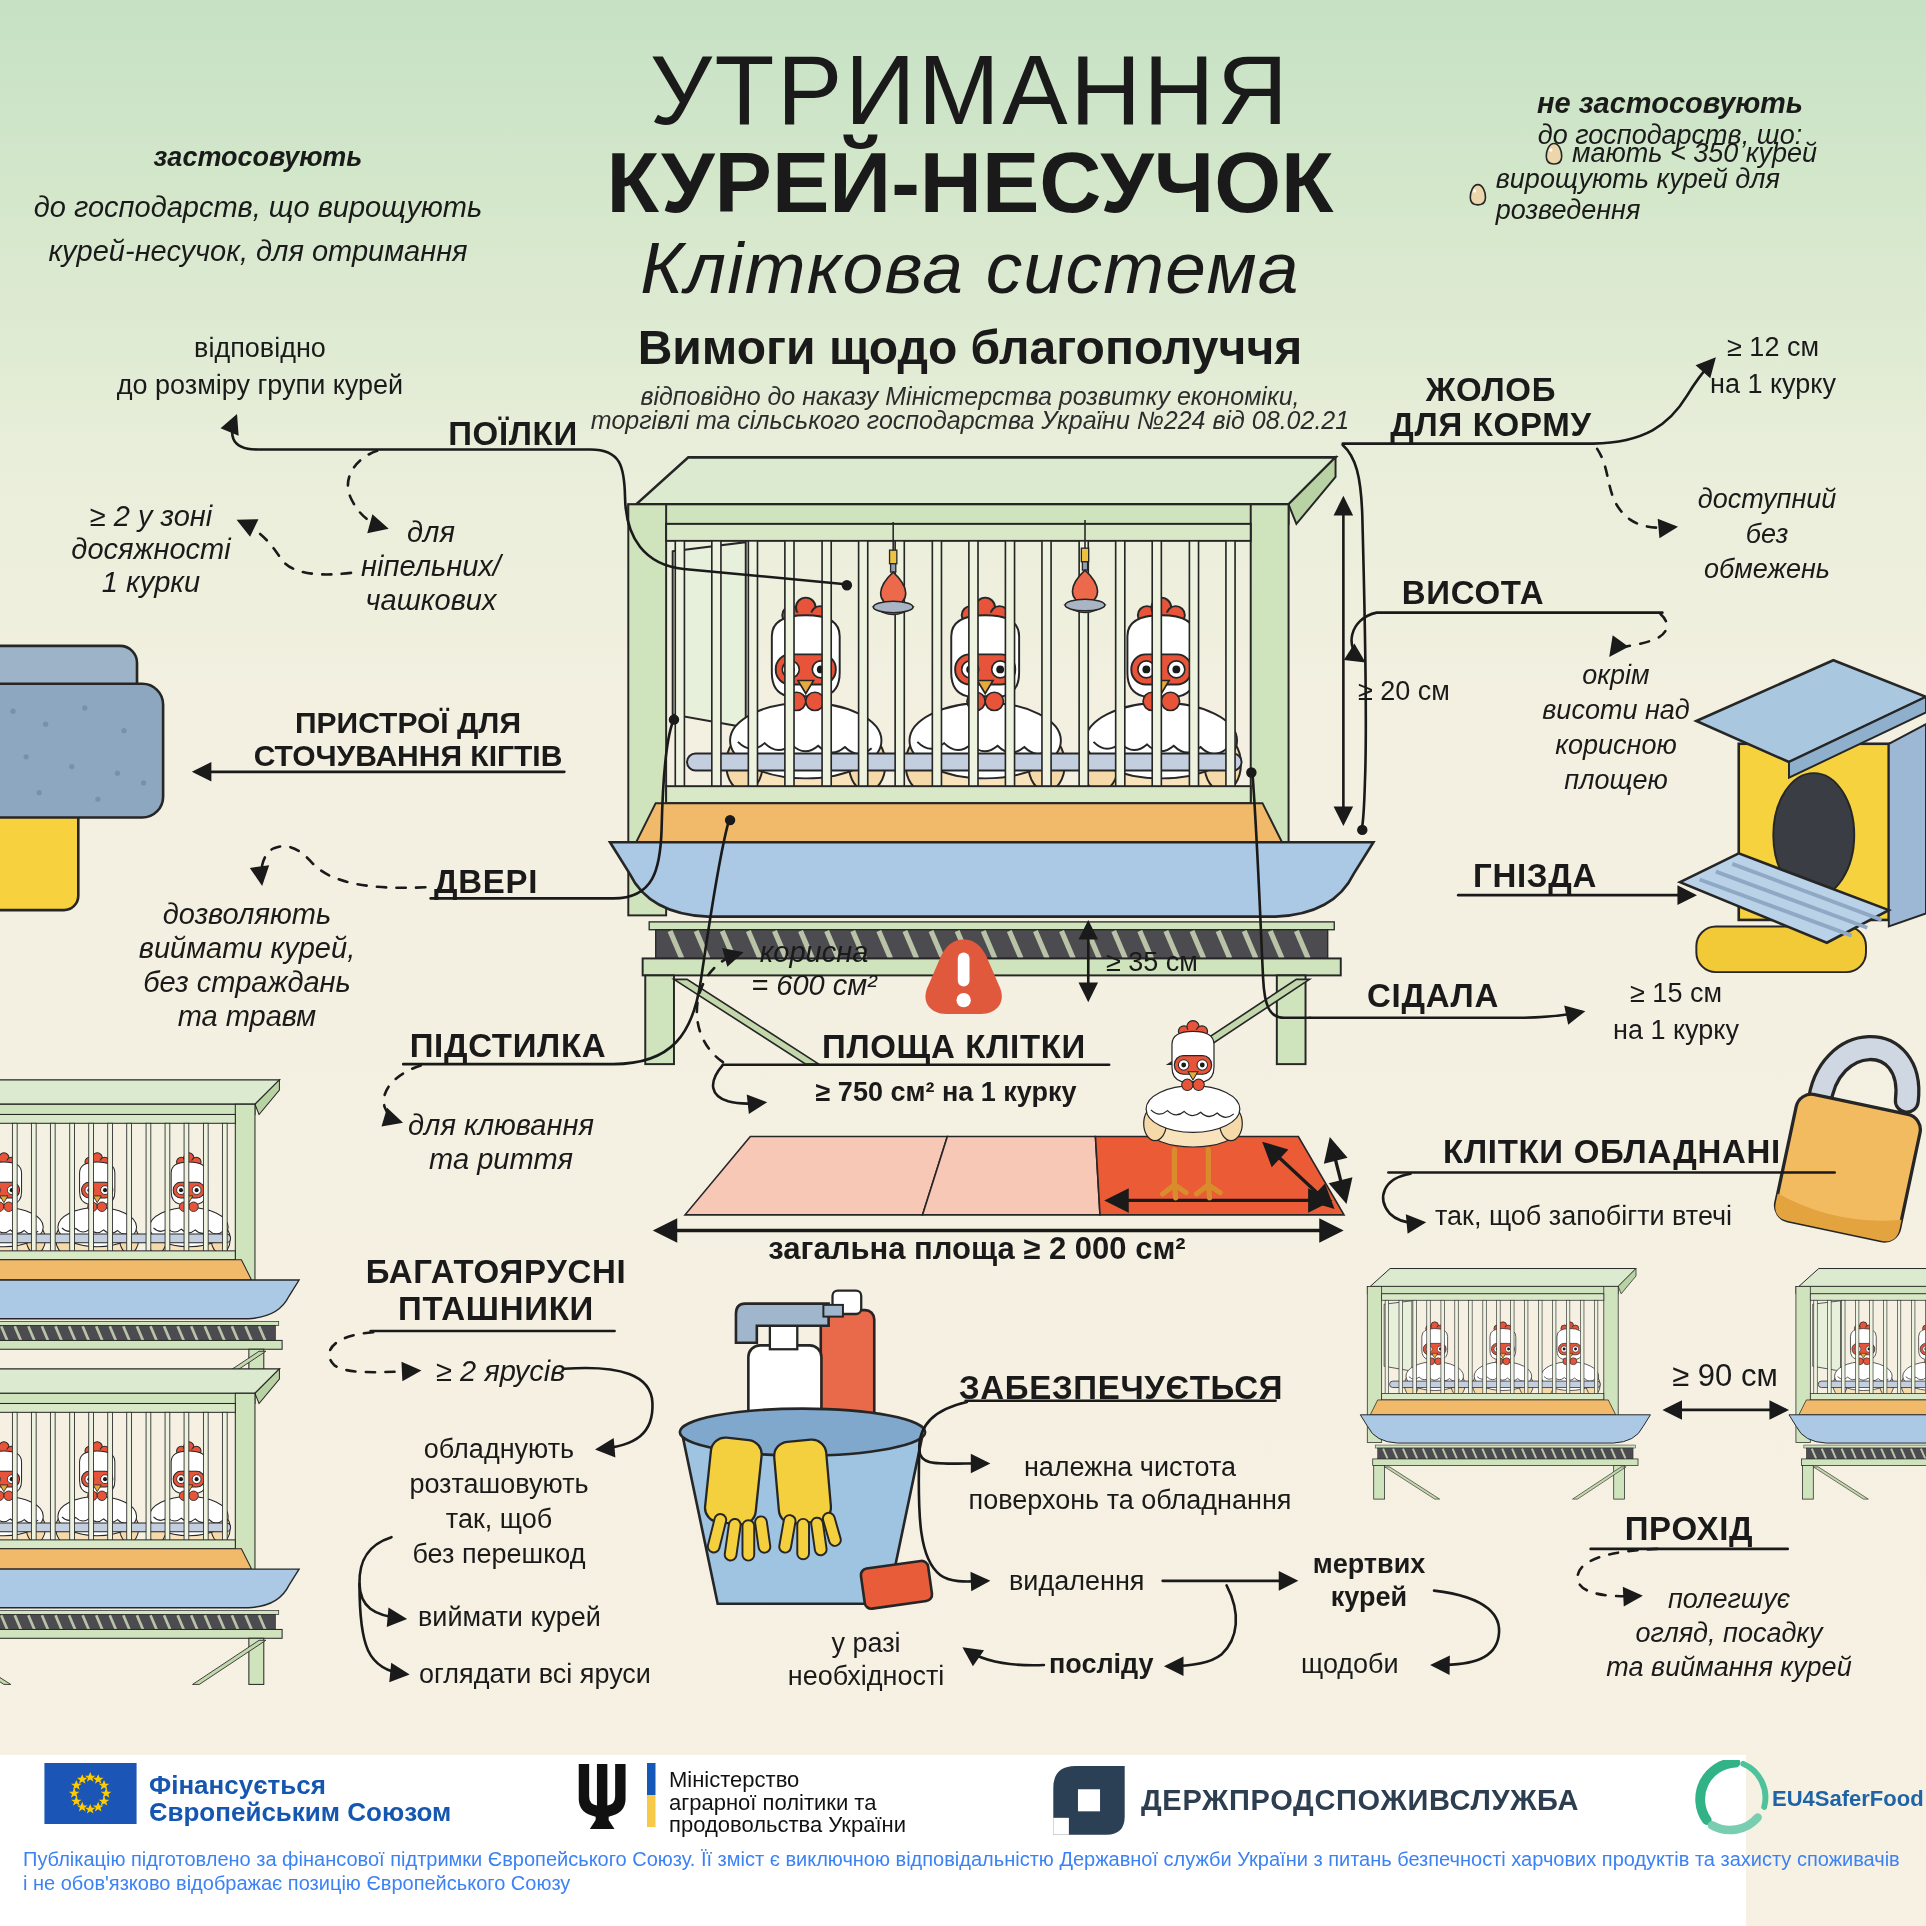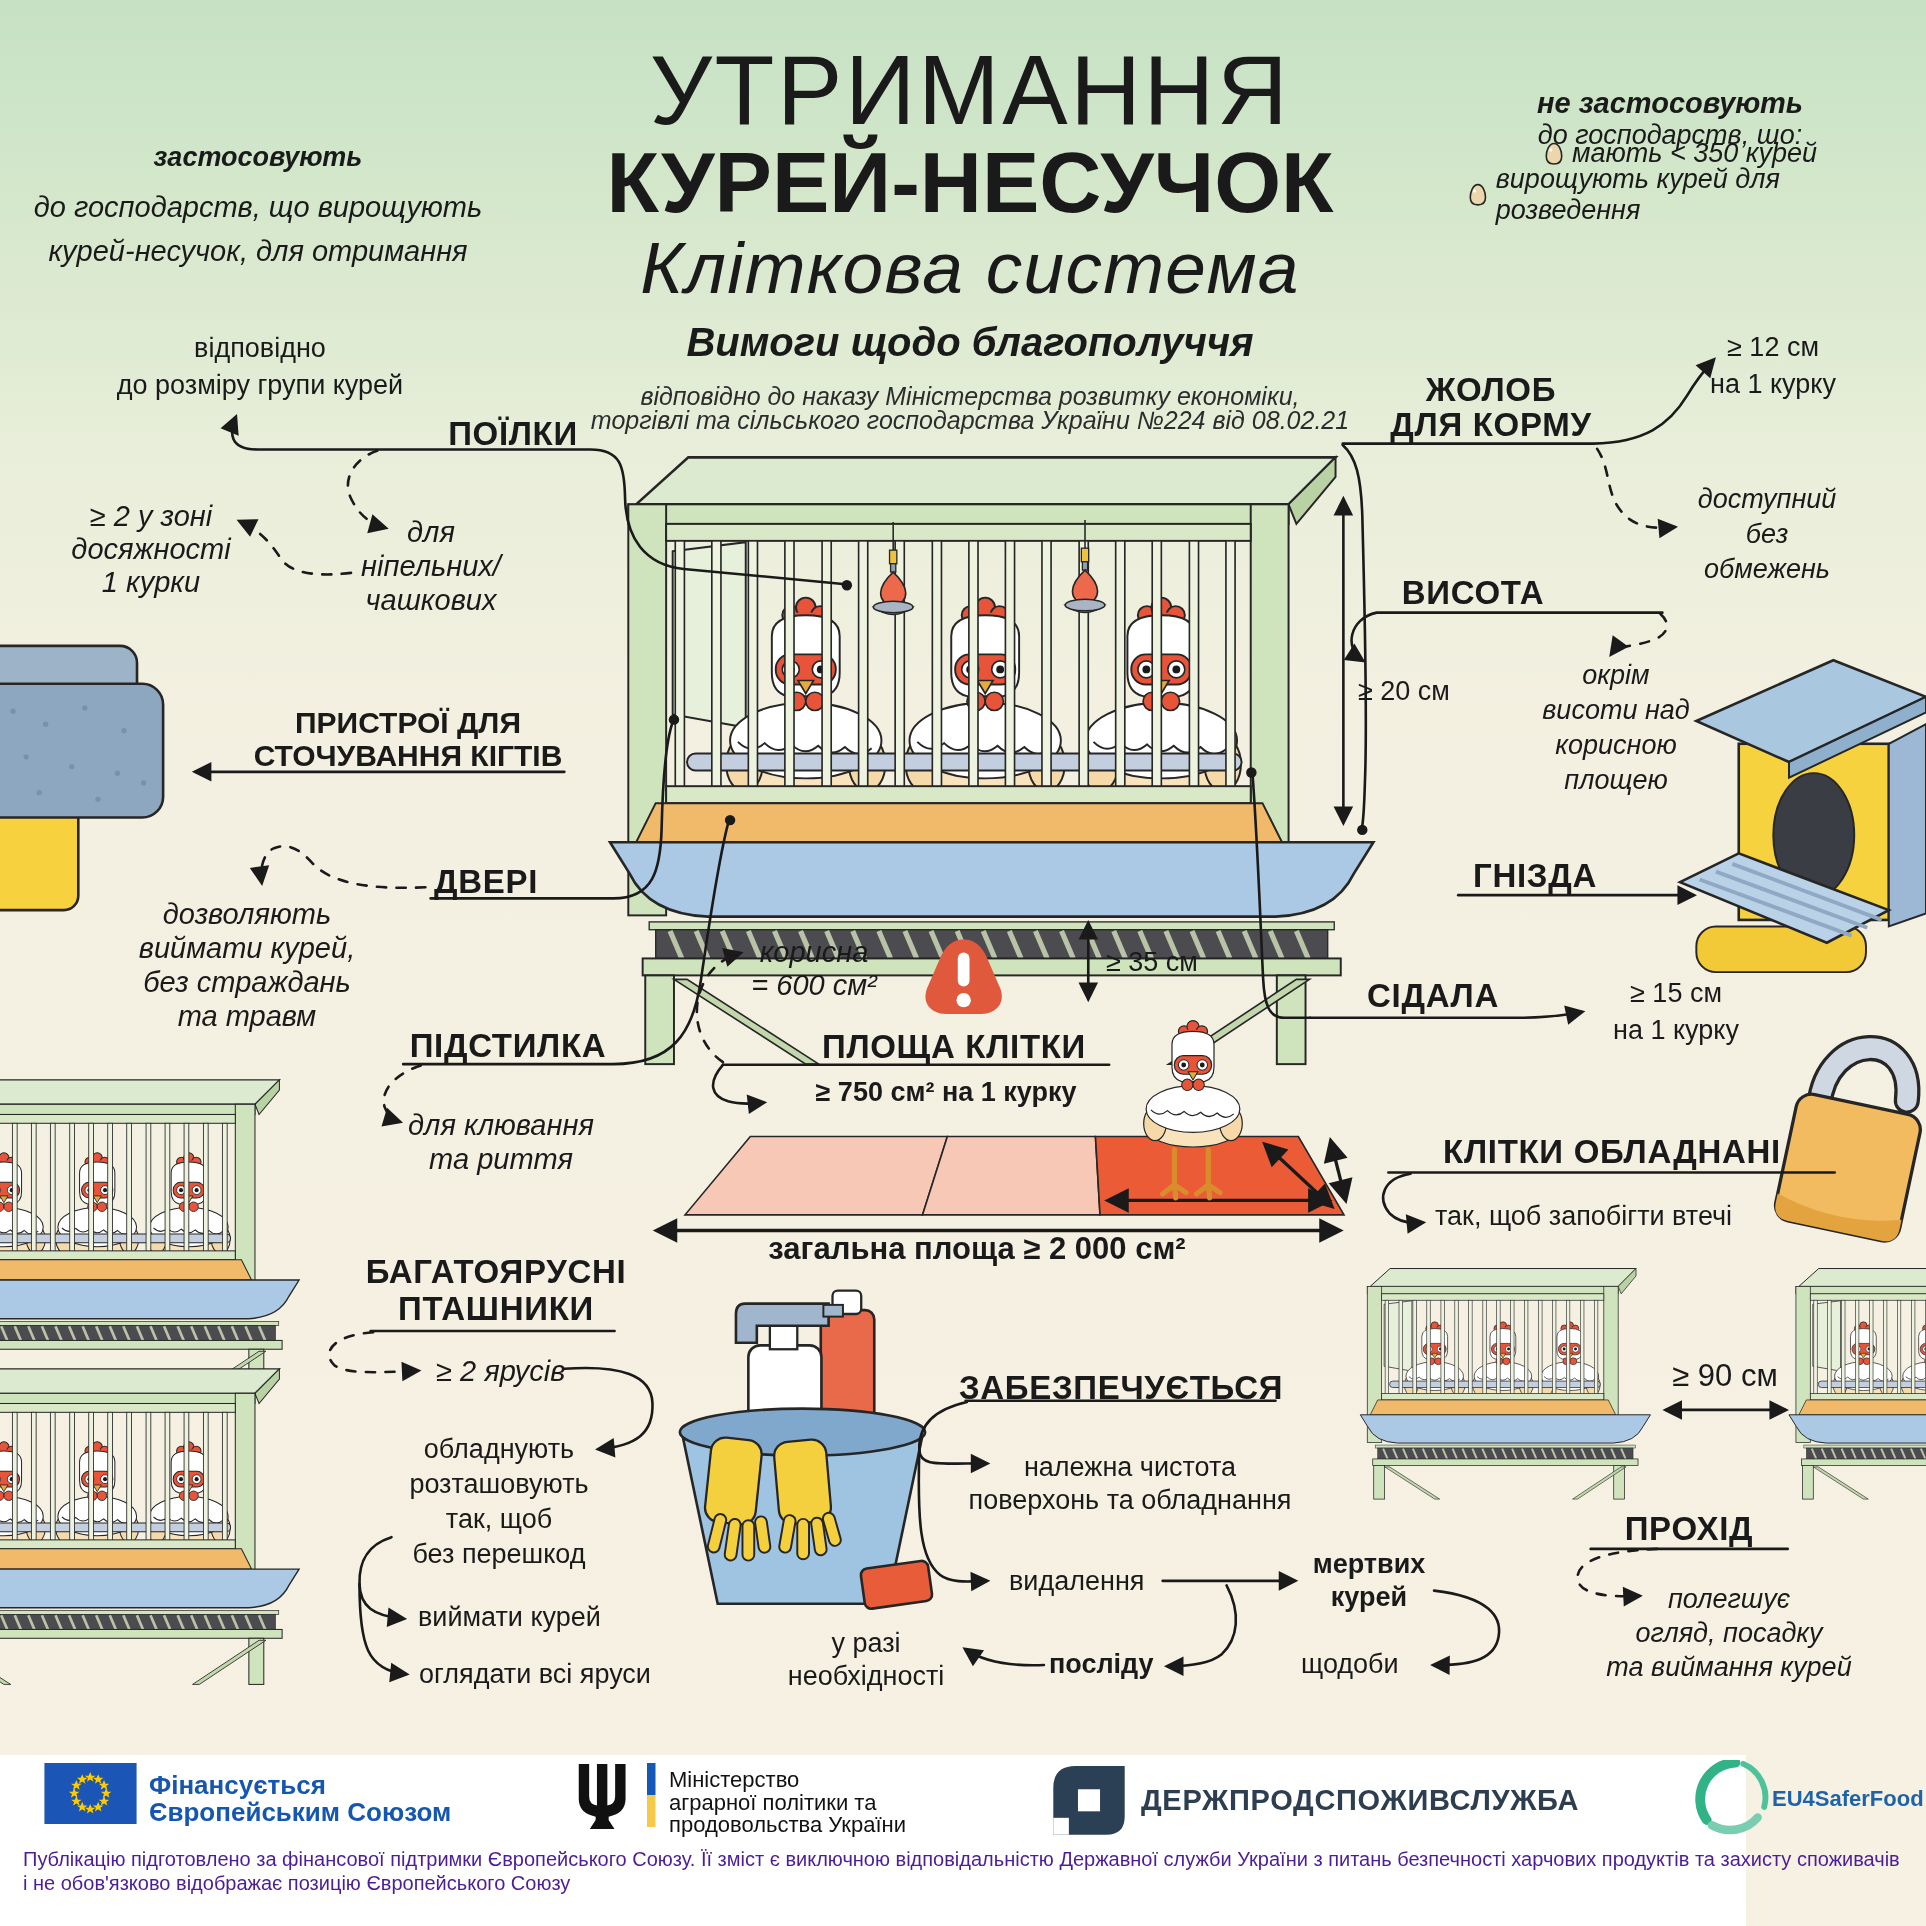--- a/index.html
+++ b/index.html
@@ -12,28 +12,28 @@
   .blk{text-align:center}
   .i{font-style:italic}
   .b{font-weight:bold}
   .w8{font-weight:800}
   .hd{font-weight:800;font-size:33px;letter-spacing:0.7px}.fs42{font-size:27px}.fs44{font-size:29px}.fs46{font-size:27px}
   .fs48{font-size:31px}.fs50{font-size:27px}
   .lh50{line-height:33px}.lh52{line-height:34px}.lh54{line-height:35px}.lh56{line-height:37px}
   .title1{font-size:98px;font-weight:400;letter-spacing:2.6px}
   .title2{font-size:86px;font-weight:800;letter-spacing:0px}
   .subtitle{font-size:73px;font-weight:400;font-style:italic;letter-spacing:1.3px}
-  .subtitle2{font-size:40px;font-weight:800;font-style:italic}
+  .subtitle2{font-size:48px;font-weight:800;}
   .legal{font-size:25px;font-style:italic;color:#2c2c2c}
   .footer{position:absolute;left:0;top:1755px;width:1746px;height:171px;background:#ffffff}
   .eu-txt{font-size:26px;font-weight:800;color:#1556b0;line-height:29px}
   .min-txt{font-size:22px;color:#111;line-height:22px}
   .dpss-txt{font-size:29px;font-weight:800;color:#2c3e50;letter-spacing:0.7px}
   .eu4-txt{font-size:22px;font-weight:800;color:#1e63a8}
-  .disc{font-size:20px;color:#4c1d95}
+  .disc{font-size:20px;color:#3b82f6}
   .bullet-row{position:absolute;display:flex;align-items:center;gap:9px}
 </style>
 </head>
 <body>
 
 <div class="poster">
 
 <svg class="art" viewBox="0 0 2952 2952">
   <defs>
     <marker id="ah" viewBox="0 0 12 12" refX="9" refY="6" markerWidth="9" markerHeight="9" orient="auto-start-reverse">

